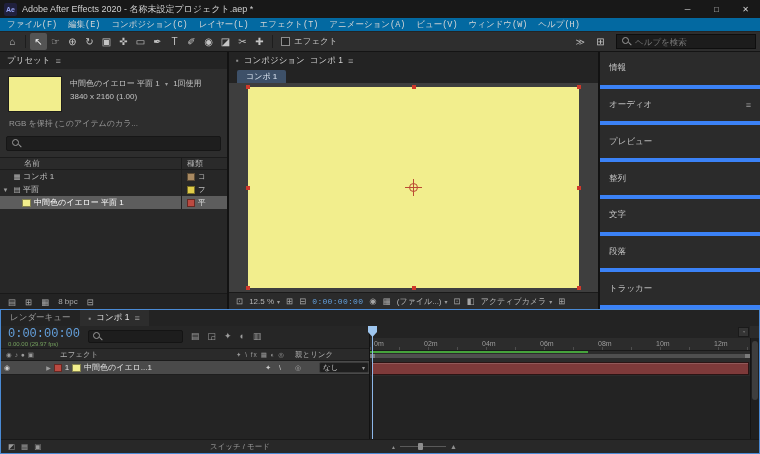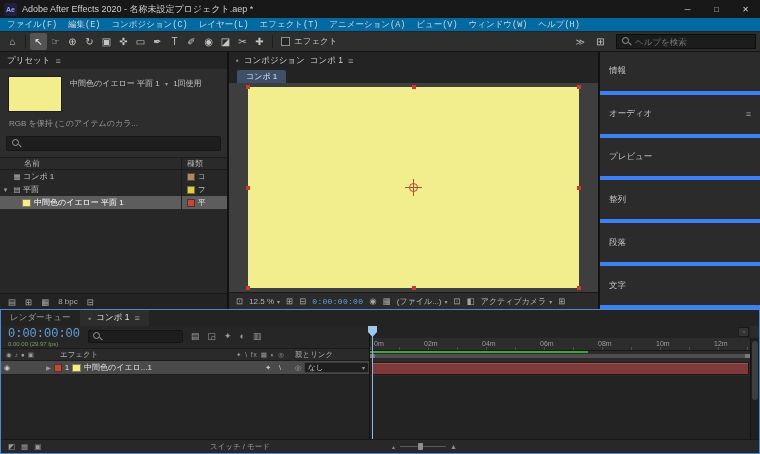--- a/index.html
+++ b/index.html
@@ -105,21 +105,21 @@
   .col-srcname { margin-left:15px; }
   .col-switches { margin-left:auto; margin-right:10px; font-size:6.5px; color:#9a9a9a; letter-spacing:1px; }
   .col-parent { width:74px; flex:none; }
   .tl-layers { flex:1; background:#242424; min-height:0; }
   .layer-row { height:14px; display:flex; align-items:center; background:#4a4a4a; color:#e0e0e0; border-bottom:1px solid #1e1e1e; font-size:8px; }
   .lr-eye { width:12px; text-align:center; font-size:7px; color:#d0d0d0; flex:none; }
   .lr-gap { width:30px; flex:none; }
   .lr-num { width:10px; text-align:center; flex:none; }
   .lr-name { width:92px; white-space:nowrap; overflow:hidden; flex:none; }
   .lr-sw { margin-left:auto; margin-right:14px; display:flex; gap:8px; font-size:7px; color:#cccccc; }
-  .lr-parent { width:74px; flex:none; display:flex; align-items:center; gap:3px; }
+  .lr-parent { width:74px; flex:none; display:flex; align-items:center; gap:18px; }
   .dd-box { flex:1; height:11px; background:#1e1e1e; border:1px solid #3c3c3c; border-radius:2px; display:flex; align-items:center; justify-content:space-between; padding:0 3px; font-size:7.5px; color:#c0c0c0; }
   .pickwhip { font-size:7px; color:#aaaaaa; }
 
   
   .tl-right { flex:1; position:relative; background:#2b2b2b; min-width:0; }
   .tr-top { position:absolute; top:0; left:0; right:9px; height:12px; background:#232323; }
   .marker-bin { position:absolute; right:1px; top:1px; width:11px; height:10px; background:#343434; border:1px solid #1a1a1a; color:#9a9a9a; font-size:6px; display:flex; align-items:center; justify-content:center; }
   .ruler { position:absolute; top:12px; left:0; right:9px; height:13px; background:#2c2c2c; border-bottom:1px solid #191919; }
   .ruler::after { content:""; position:absolute; left:0; right:0; bottom:0; height:3px;
     background:repeating-linear-gradient(90deg, #4e4e4e 0 1px, transparent 1px 29px); }
@@ -212,20 +212,21 @@
         <span class="burger">≡</span>
       </div>
       <div class="proj-preview">
         <div class="thumb" style="background-color: rgb(242, 238, 141);"></div>
         <div class="proj-info">
           <div>
             <span>中間色のイエロー 平面 1</span>
             <span class="sep">▾</span>
             <span>1回使用</span>
           </div>
+          <div>3840 x 2160 (1.00)</div>
         </div>
       </div>
       <div class="proj-note">RGB を保持 (このアイテムのカラ...</div>
       <div class="proj-search">
         <span class="mag"></span>
       </div>
       <div class="list-header">
         <span class="lh-name">名前</span>
         <span class="lh-type">種類</span>
       </div>
@@ -324,24 +325,27 @@
           <span>オーディオ</span>
           <span class="burger">≡</span>
         </div>
       <div class="rp-item">
           <span>プレビュー</span>
         </div>
       <div class="rp-item">
           <span>整列</span>
         </div>
       <div class="rp-item">
+          <span>文字</span>
+        </div>
+      <div class="rp-item">
           <span>段落</span>
         </div>
       <div class="rp-item">
-          <span>文字</span>
+          <span>トラッカー</span>
         </div>
     </div>
   </div>
 
   <div class="timeline">
     <div class="tl-tabs">
       <span class="tl-tab">レンダーキュー</span>
       <span class="tl-tab active">
         <span class="dim-ic">▪</span>
         <span>コンポ 1</span>

